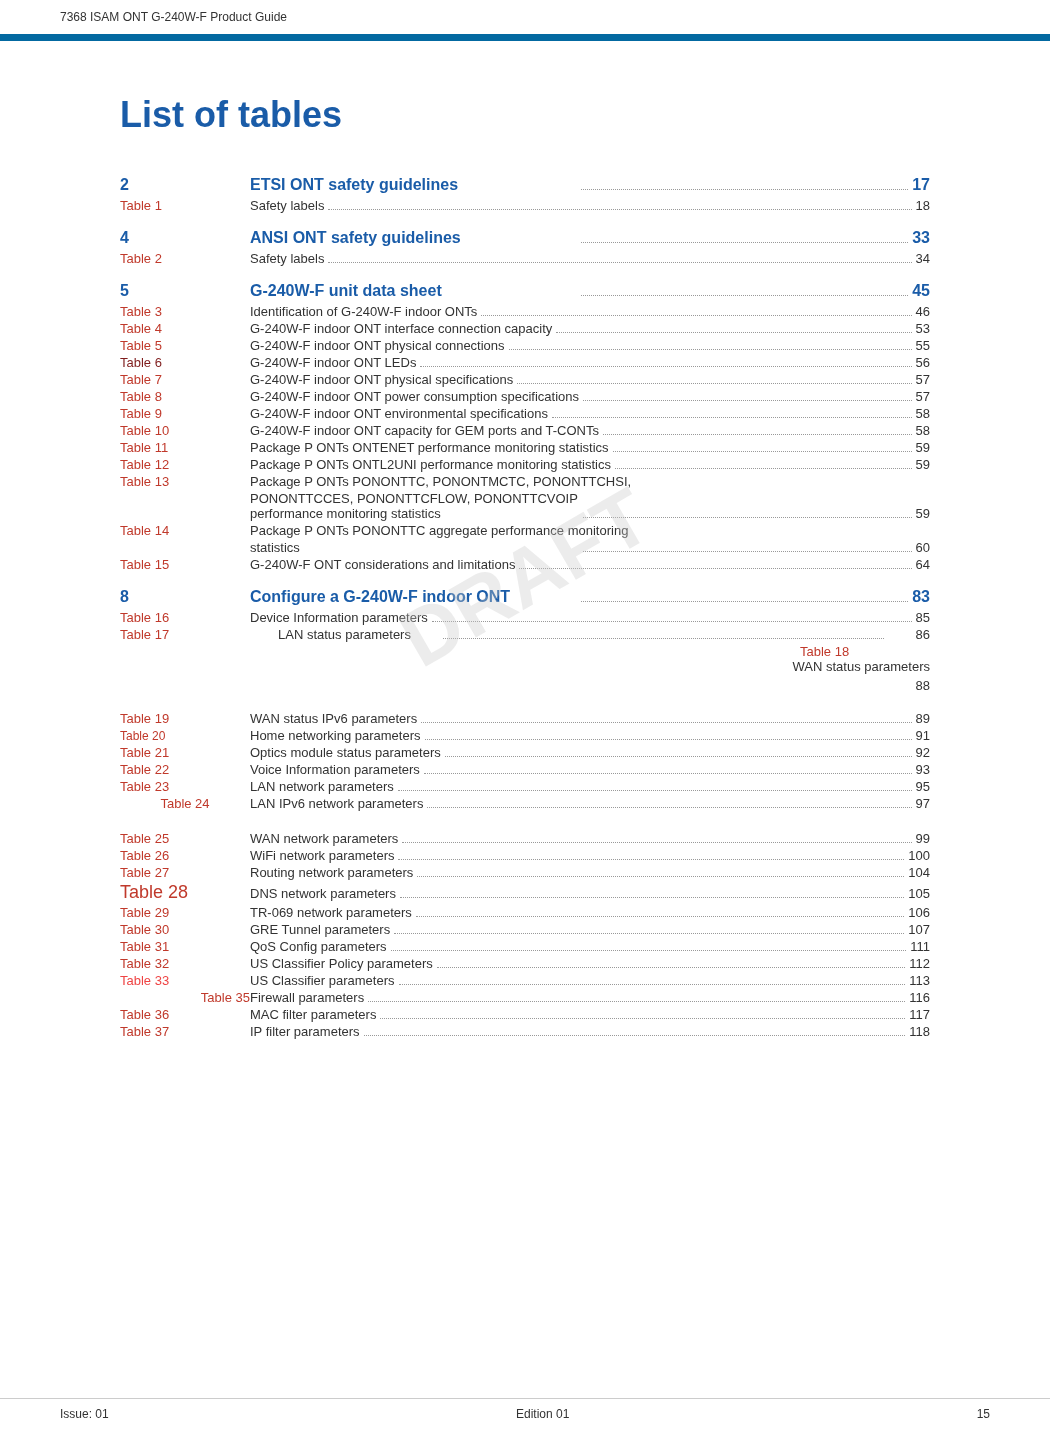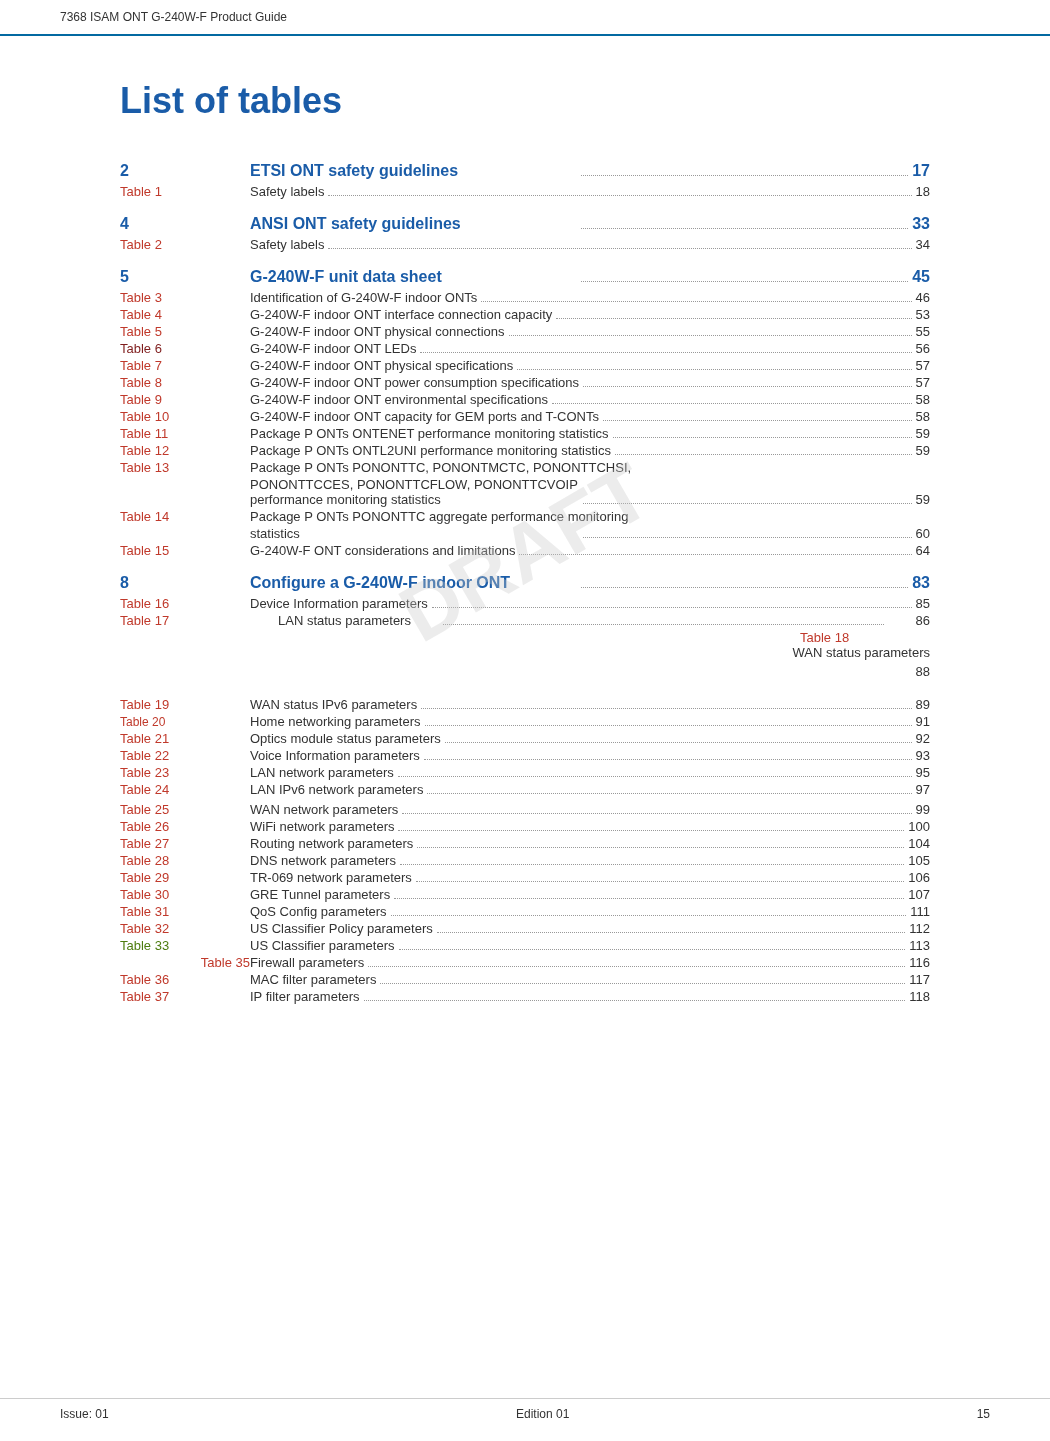--- a/index.html
+++ b/index.html
@@ -9,22 +9,22 @@
       background: #fff;
       color: #000;
       width: 1050px;
       min-height: 1441px;
       position: relative;
     }
     .page-header {
       font-size: 12px;
       color: #333;
       padding: 10px 60px;
-      border-bottom: 2px solid #0369a1;
-      margin-bottom: 4px;
+      border-bottom: 7px solid #0369a1;
+      margin-bottom: 13px;
     }
     .page-content {
       padding: 40px 120px 60px 120px;
     }
     .page-title {
       font-size: 36px;
       font-weight: bold;
       color: #1a5ca8;
       margin-bottom: 40px;
     }
@@ -291,21 +291,21 @@
           <span style="font-size: 13px; color: rgb(51, 51, 51);">Voice Information parameters </span>
           <span class="dotted-line"></span>
           <span class="page-num">93</span>
         </div>
         <div class="toc-entry" style="display: flex; align-items: baseline; margin-bottom: 2px;">
           <span style="color: rgb(192, 57, 43); min-width: 130px; font-size: 13px; flex-shrink: 0;">Table 23</span>
           <span style="font-size: 13px; color: rgb(51, 51, 51);">LAN network parameters </span>
           <span class="dotted-line"></span>
           <span class="page-num">95</span>
         </div>
-        <div class="toc-entry" style="display: flex; align-items: baseline; margin-bottom: 5px;">
+        <div class="toc-entry" style="display: flex; align-items: baseline; margin-bottom: 20px; text-align: center;">
           <span style="color: rgb(192, 57, 43); min-width: 130px; font-size: 13px; flex-shrink: 0;">Table 24</span>
           <span style="font-size: 13px; color: rgb(51, 51, 51);">LAN IPv6 network parameters </span>
           <span class="dotted-line"></span>
           <span class="page-num">97</span>
         </div>
         <div class="toc-entry" style="display: flex; align-items: baseline; margin-bottom: 2px;">
           <span style="color: rgb(192, 57, 43); min-width: 130px; font-size: 13px; flex-shrink: 0;">Table 25</span>
           <span style="font-size: 13px; color: rgb(51, 51, 51);">WAN network parameters </span>
           <span class="dotted-line"></span>
           <span class="page-num">99</span>
@@ -316,21 +316,21 @@
           <span class="dotted-line"></span>
           <span class="page-num">100</span>
         </div>
         <div class="toc-entry" style="display: flex; align-items: baseline; margin-bottom: 2px;">
           <span style="color: rgb(192, 57, 43); min-width: 130px; font-size: 13px; flex-shrink: 0;">Table 27</span>
           <span style="font-size: 13px; color: rgb(51, 51, 51);">Routing network parameters </span>
           <span class="dotted-line"></span>
           <span class="page-num">104</span>
         </div>
         <div class="toc-entry" style="display: flex; align-items: baseline; margin-bottom: 2px;">
-          <span style="color: rgb(192, 57, 43); min-width: 130px; font-size: 13px; flex-shrink: 0;">Table 28</span>
+          <span style="color: rgb(192, 57, 43); min-width: 130px; font-size: 18px; flex-shrink: 0;">Table 28</span>
           <span style="font-size: 13px; color: rgb(51, 51, 51);">DNS network parameters </span>
           <span class="dotted-line"></span>
           <span class="page-num">105</span>
         </div>
         <div class="toc-entry" style="display: flex; align-items: baseline; margin-bottom: 2px;">
           <span style="color: rgb(192, 57, 43); min-width: 130px; font-size: 13px; flex-shrink: 0;">Table 29</span>
           <span style="font-size: 13px; color: rgb(51, 51, 51);">TR-069 network parameters </span>
           <span class="dotted-line"></span>
           <span class="page-num">106</span>
         </div>
@@ -346,21 +346,21 @@
           <span class="dotted-line"></span>
           <span class="page-num">111</span>
         </div>
         <div class="toc-entry" style="display: flex; align-items: baseline; margin-bottom: 2px;">
           <span style="color: rgb(192, 57, 43); min-width: 130px; font-size: 13px; flex-shrink: 0;">Table 32</span>
           <span style="font-size: 13px; color: rgb(51, 51, 51);">US Classifier Policy parameters </span>
           <span class="dotted-line"></span>
           <span class="page-num">112</span>
         </div>
         <div class="toc-entry" style="display: flex; align-items: baseline; margin-bottom: 2px;">
-          <span style="color: #4d7c0f; min-width: 130px; font-size: 13px; flex-shrink: 0;">Table 33</span>
+          <span style="color: #ef4444; min-width: 130px; font-size: 13px; flex-shrink: 0;">Table 33</span>
           <span style="font-size: 13px; color: rgb(51, 51, 51);">US Classifier parameters </span>
           <span class="dotted-line"></span>
           <span class="page-num">113</span>
         </div>
         <div class="toc-entry" style="display: flex; align-items: baseline; margin-bottom: 2px;">
           <span style="color: rgb(192, 57, 43); min-width: 130px; font-size: 13px; flex-shrink: 0; text-align: right;">Table 35</span>
           <span style="font-size: 13px; color: rgb(51, 51, 51);">Firewall parameters </span>
           <span class="dotted-line"></span>
           <span class="page-num">116</span>
         </div>

